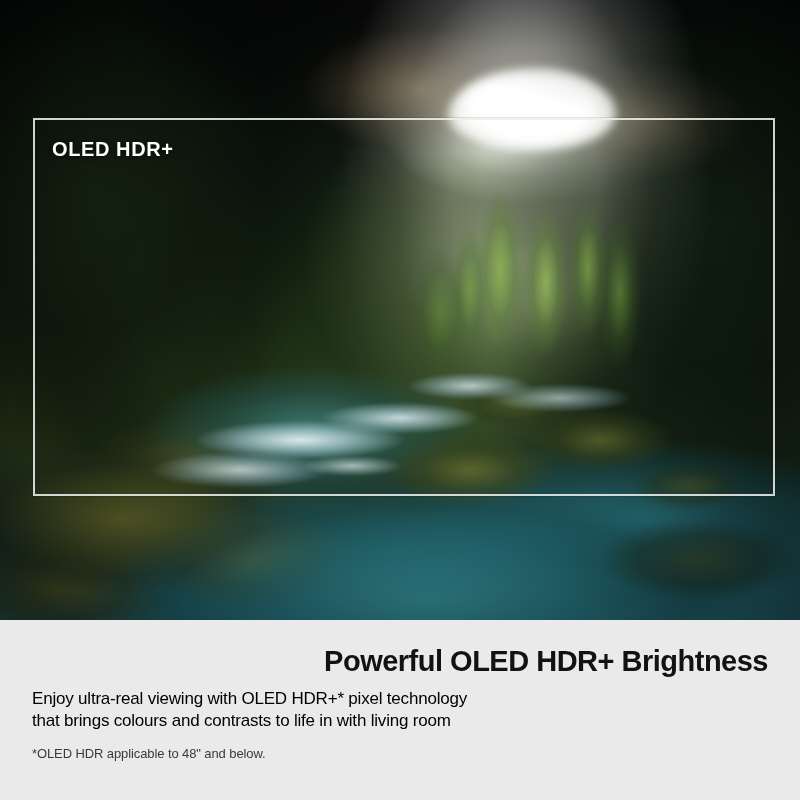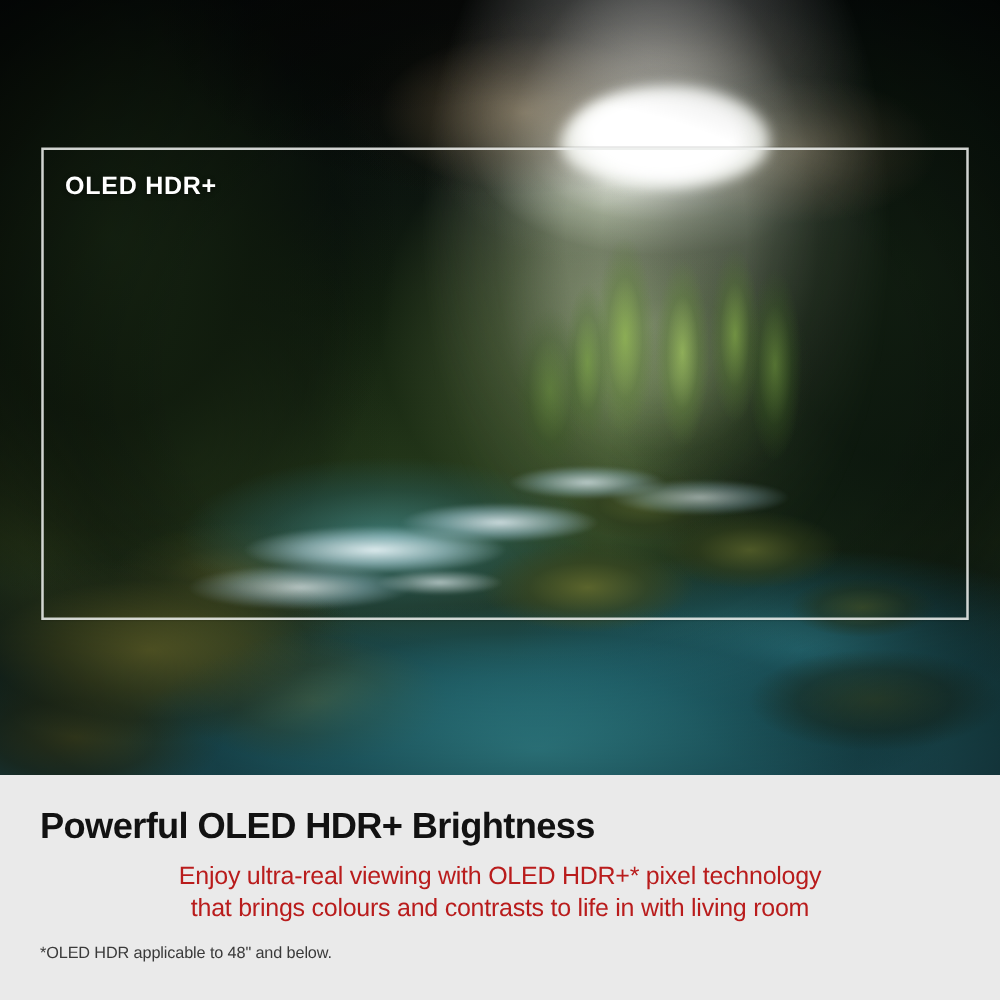--- a/index.html
+++ b/index.html
@@ -324,31 +324,31 @@
 
   .headline {
     margin: 0;
     color: #121212;
     font-family: "Liberation Sans", sans-serif;
     font-size: 29px;
     font-weight: 700;
     letter-spacing: -0.5px;
     line-height: 1.06;
     white-space: nowrap;
+    text-align: right;
   }
 
   .subcopy {
     margin: 11px 0 0 0;
-    color: #b91c1c;
+    color: #000000;
     font-family: "Liberation Sans", sans-serif;
-    font-size: 20px;
+    font-size: 17px;
     font-weight: 300;
     line-height: 1.30;
     letter-spacing: -0.2px;
-    text-align: center;
   }
   .subcopy .sub-line {
     display: block;
     white-space: nowrap;
   }
 
   .footnote {
     margin: 14px 0 0 0;
     color: #3a3a3a;
     font-family: "Liberation Sans", sans-serif;

